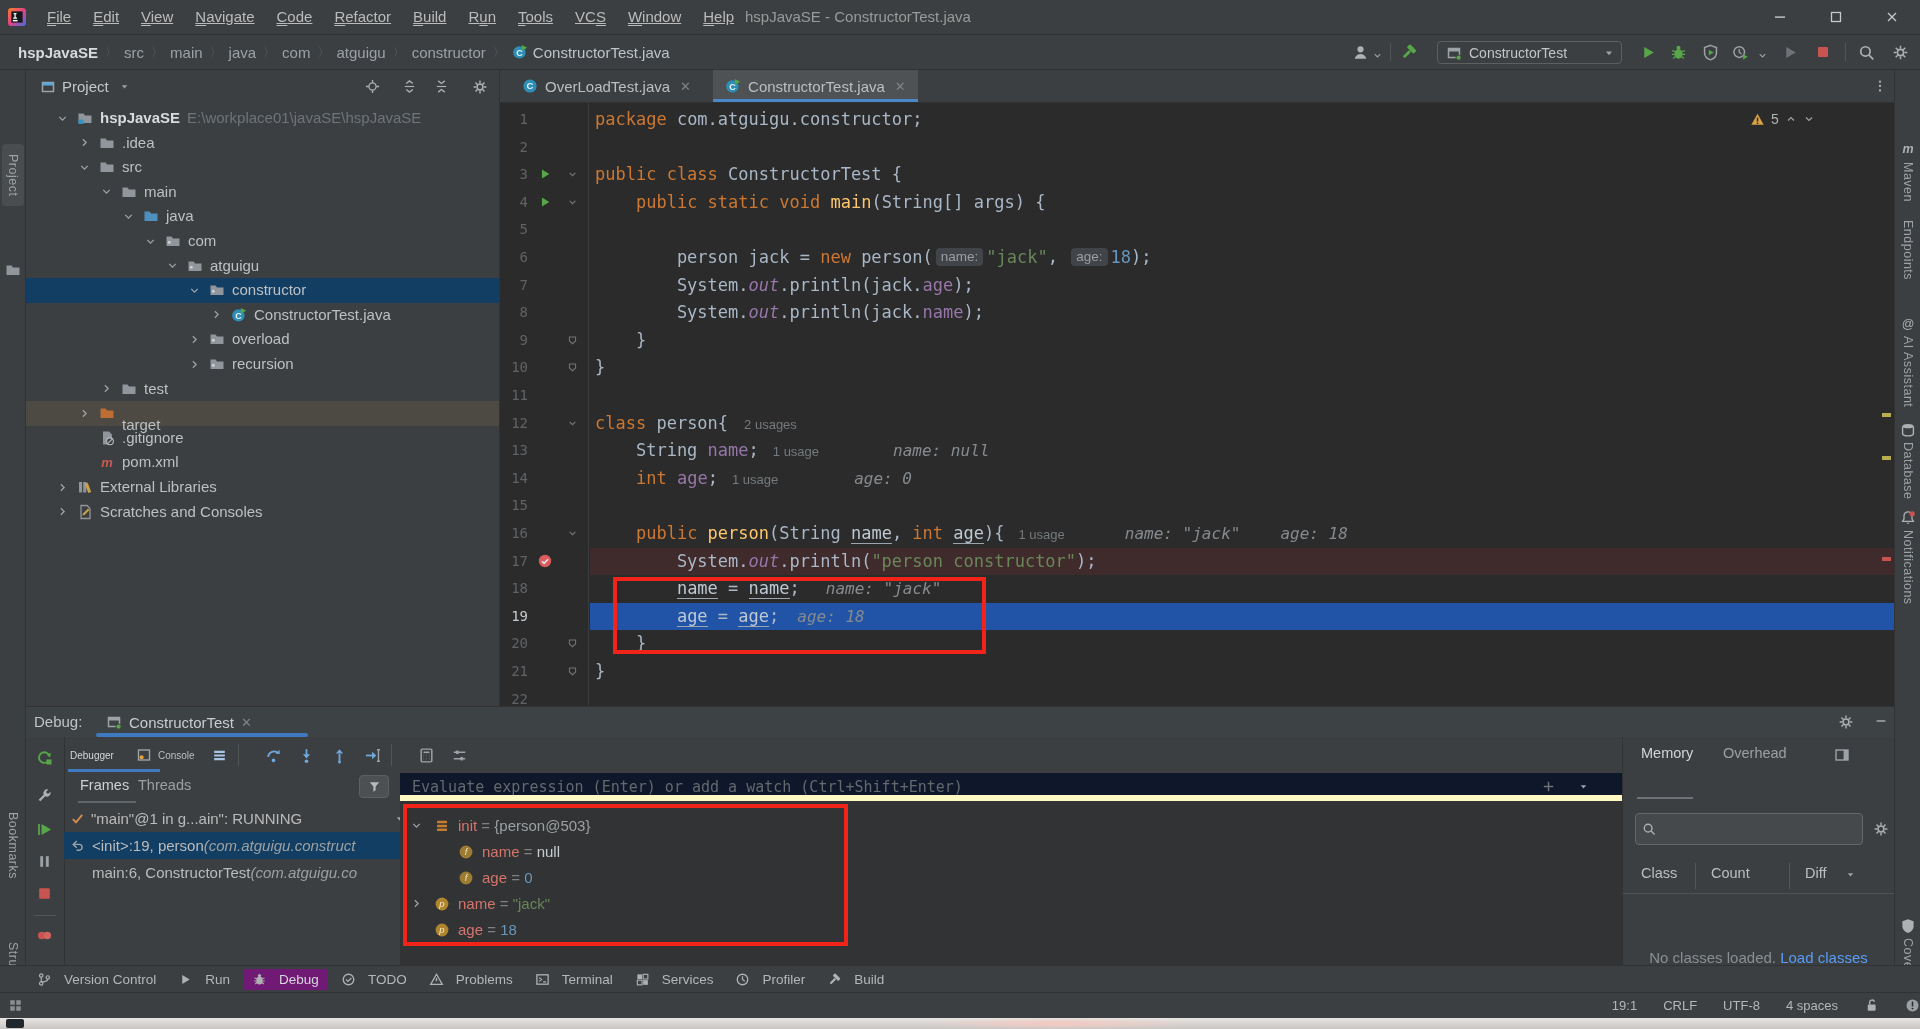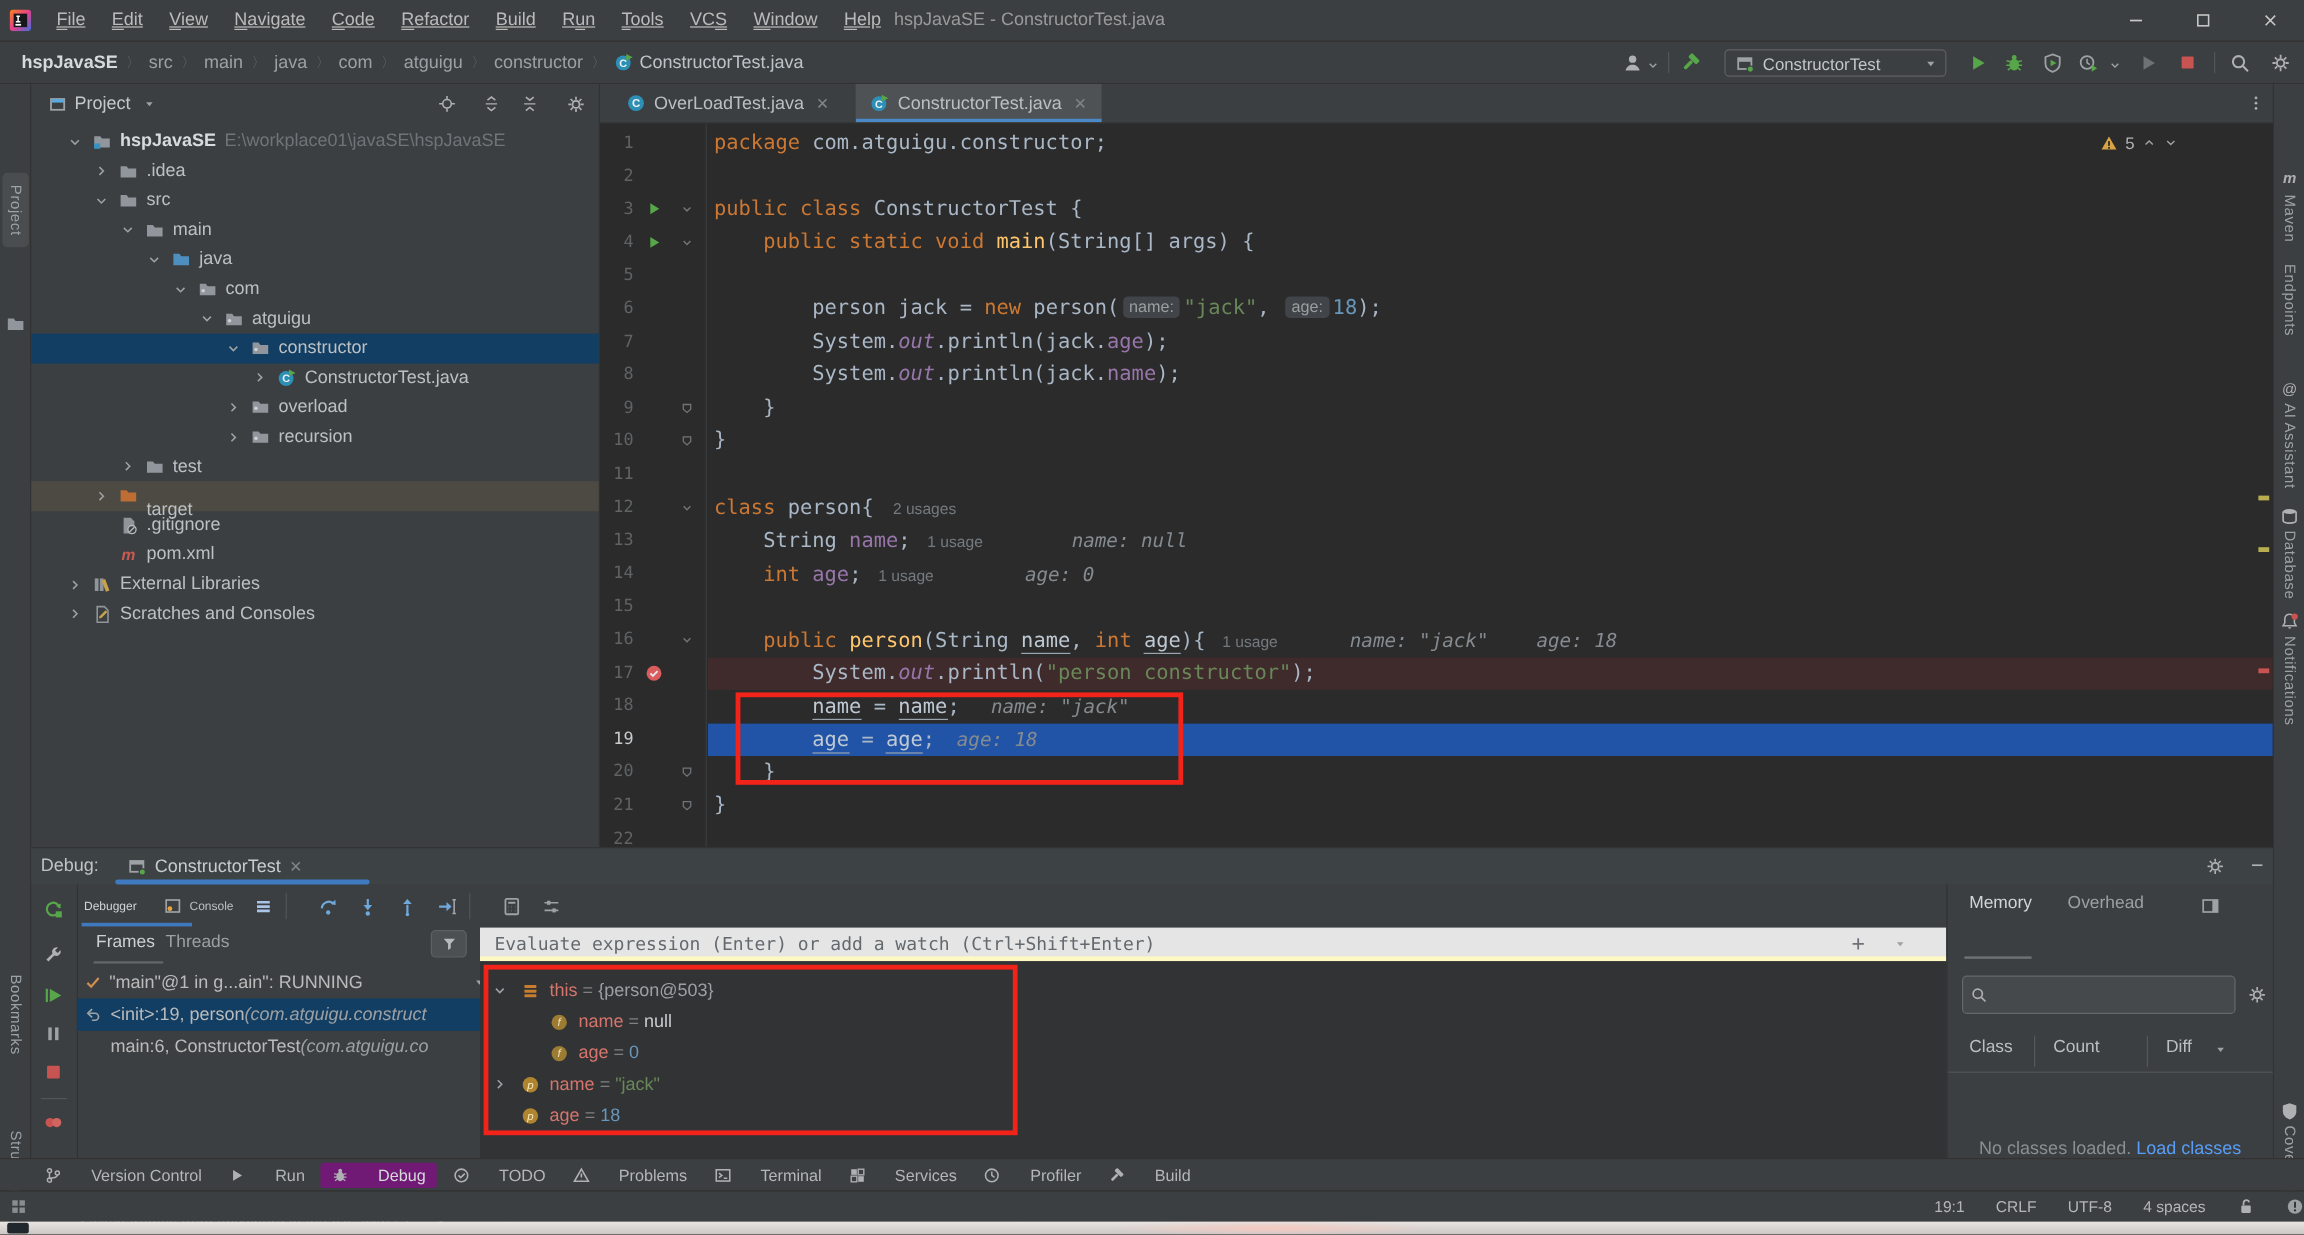--- a/index.html
+++ b/index.html
@@ -74,39 +74,39 @@
   #frames{position:absolute;left:38px;top:66px;width:336px;bottom:0;}
   .ftab{font-size:14.5px;color:#9da0a2;}
   .ftab.on{color:#ccd0d3;}
   #frames-underline{position:absolute;left:14px;top:28px;width:58px;height:2px;background:#5f6568;}
   .frow{position:absolute;left:0;width:336px;height:27px;display:flex;align-items:center;font-size:15px;white-space:nowrap;overflow:hidden;}
   .frow.sel{background:#123e63;}
   .fpkg{color:#9da0a2;font-style:italic;}
   #funnel-btn{position:absolute;left:295px;top:2px;width:30px;height:23px;background:#4c5052;border:1px solid #5e6163;border-radius:4px;display:flex;align-items:center;justify-content:center;box-sizing:border-box;}
   #fscroll{position:absolute;left:2px;top:223px;width:300px;height:8px;background:#55585a;border-radius:4px;}
   #fhint{position:absolute;left:2px;top:238px;font-size:13px;color:#8a8f93;display:flex;gap:10px;align-items:center;}
-  #evalbar{position:absolute;left:374px;top:66px;width:1222px;height:28px;background:#e5e5e5;border-bottom:4px solid #fef9c3;box-sizing:border-box;}
+  #evalbar{position:absolute;left:374px;top:66px;width:1222px;height:28px;background:#0f172a;border-bottom:6px solid #fef9c3;box-sizing:border-box;}
   #eval-text{position:absolute;left:12px;top:0;line-height:28px;font-family:"DejaVu Sans Mono",monospace;font-size:15px;color:#64696e;}
   #vars{position:absolute;left:374px;top:94px;width:1222px;bottom:0;background:#313335;}
   .vrow{position:absolute;left:0;width:700px;height:26px;display:flex;align-items:center;font-size:15px;}
   .vname{color:#d5756c;}
   .veq{color:#808080;}
   .vv-ref{color:#9da0a2;} .vv-plain{color:#c9ccce;} .vv-num{color:#6897bb;} .vv-str{color:#6a8759;}
   #memory{position:absolute;left:1596px;top:30px;right:0;bottom:0;border-left:1px solid #323232;background:#3c3f41;}
   .mtab{font-size:14.5px;}
   #mem-underline{position:absolute;left:14px;top:60px;width:56px;height:2px;background:#6e7276;}
   #mem-search{position:absolute;left:12px;top:76px;width:228px;height:32px;background:#45494b;border:1px solid #646869;border-radius:4px;box-sizing:border-box;display:flex;align-items:center;padding-left:6px;}
   .mcol{position:absolute;top:128px;font-size:14.5px;color:#bbbfc2;}
   .mcolsep{position:absolute;top:126px;width:1px;height:26px;background:#55585a;}
   #mem-divider{position:absolute;left:0;right:0;top:156px;height:1px;background:#515456;}
   #mem-empty{position:absolute;left:0;right:0;top:212px;text-align:center;font-size:15px;color:#8a8f93;}
   #mem-empty a{color:#589df6;text-decoration:none;}
   
   #bottombar{left:0;top:965px;width:1920px;height:27px;background:#3c3f41;border-top:1px solid #323232;display:flex;align-items:center;padding-left:28px;box-sizing:border-box;gap:4px;}
-  .bitem{display:flex;align-items:center;gap:24px;font-size:13.5px;color:#b4b6b8;padding:3px 9px;border-radius:3px;}
+  .bitem{display:flex;align-items:center;gap:12px;font-size:13.5px;color:#b4b6b8;padding:3px 9px;border-radius:3px;}
   .bitem.active{background:#701a75;color:#d6d9db;}
   #statusbar{left:0;top:992px;width:1920px;height:26px;background:#3c3f41;border-top:1px solid #323232;display:flex;align-items:center;box-sizing:border-box;}
   #status-right{margin-left:auto;display:flex;align-items:center;gap:26px;font-size:13px;color:#b4b6b8;}
   #taskbar{left:0;top:1018px;width:1920px;height:11px;background:linear-gradient(#e8e5e3,#c9c5c3);}
   #taskbar .glow{position:absolute;left:930px;top:0;width:260px;height:11px;background:radial-gradient(ellipse at center,#f5c9c0 0%,rgba(245,201,192,0) 75%);}
   #taskbar .tb-icon{position:absolute;left:6px;top:1px;width:18px;height:9px;background:#20282e;border-radius:2px;}
 </style>
 </head>
 <body>
 
@@ -990,21 +990,21 @@
               <path d="M4 6l4 4 4-4" fill="none" stroke="#9da2a6" stroke-width="1.6"></path>
             </svg>
           </span>
           <span class="ic" style="position: absolute; left: 34px; top: 5px;">
             <svg width="16" height="16" viewBox="0 0 16 16">
               <rect x="3" y="2.8" width="10" height="2.5" rx="0.6" fill="#c77d2e"></rect>
               <rect x="3" y="6.7" width="10" height="2.5" rx="0.6" fill="#c77d2e"></rect>
               <rect x="3" y="10.6" width="10" height="2.5" rx="0.6" fill="#c77d2e"></rect>
             </svg>
           </span>
-          <span style="position: absolute; left: 58px; top: 0px; line-height: 26px;"><span class="vname">this</span><span class="veq"> = </span><span class="vv-ref">{person@503}</span></span>
+          <span style="position: absolute; left: 58px; top: 0px; line-height: 26px;"><span class="vname">init</span><span class="veq"> = </span><span class="vv-ref">{person@503}</span></span>
         </div>
         <div class="vrow" style="top: 38px;">
           <span class="ic" style="position: absolute; left: 58px; top: 5px;">
             <svg width="16" height="16" viewBox="0 0 16 16">
               <circle cx="8" cy="8" r="6.4" fill="#9c7b33"></circle>
               <text x="8" y="11.2" font-size="9.5" font-style="italic" fill="#efe0b6" text-anchor="middle">f</text>
             </svg>
           </span>
           <span style="position: absolute; left: 82px; top: 0px; line-height: 26px;"><span class="vname">name</span><span class="veq"> = </span><span class="vv-plain">null</span></span>
         </div>

